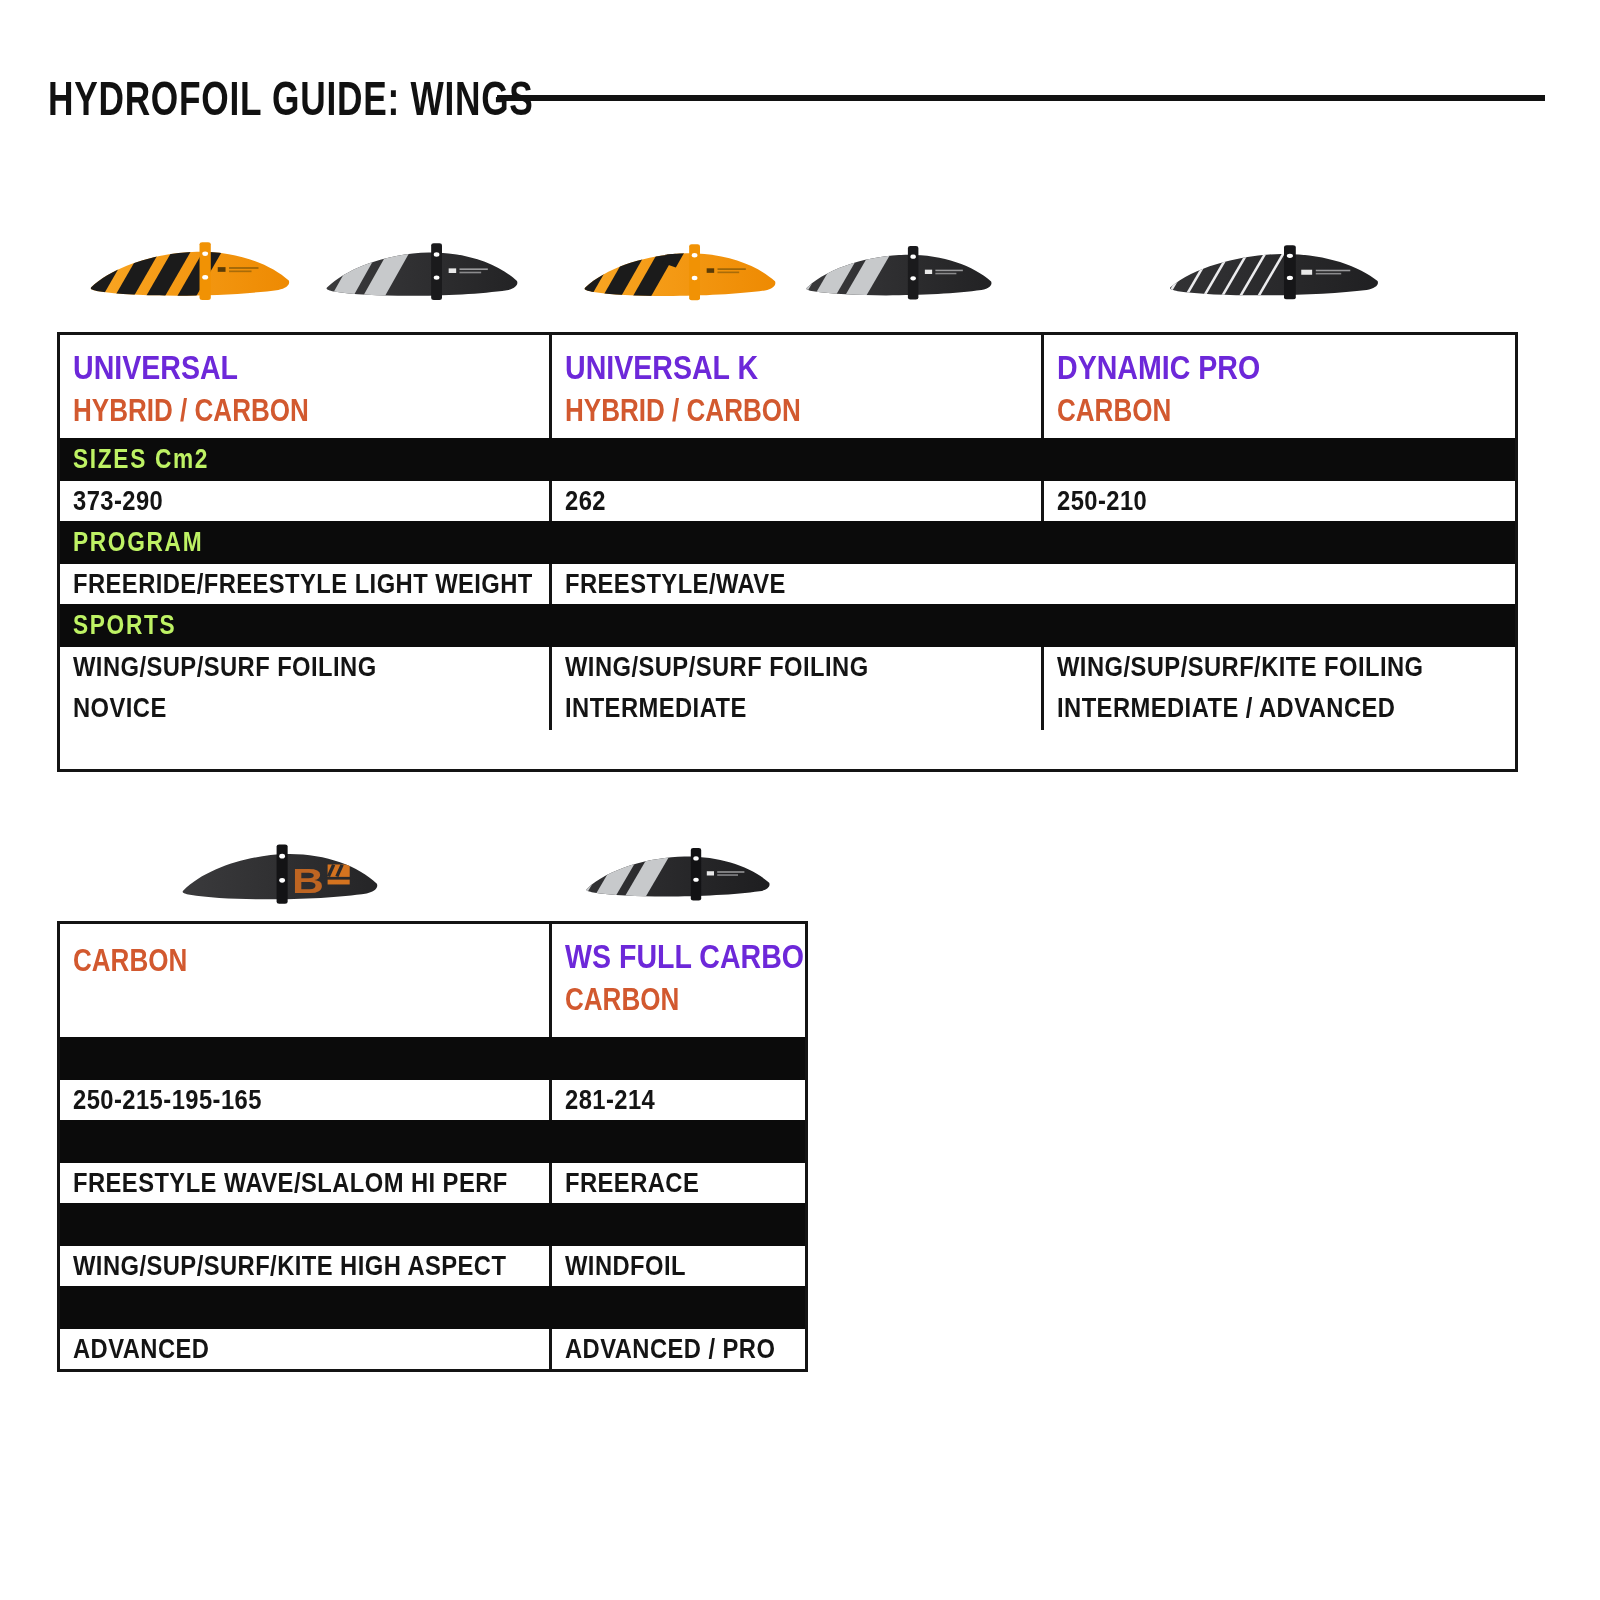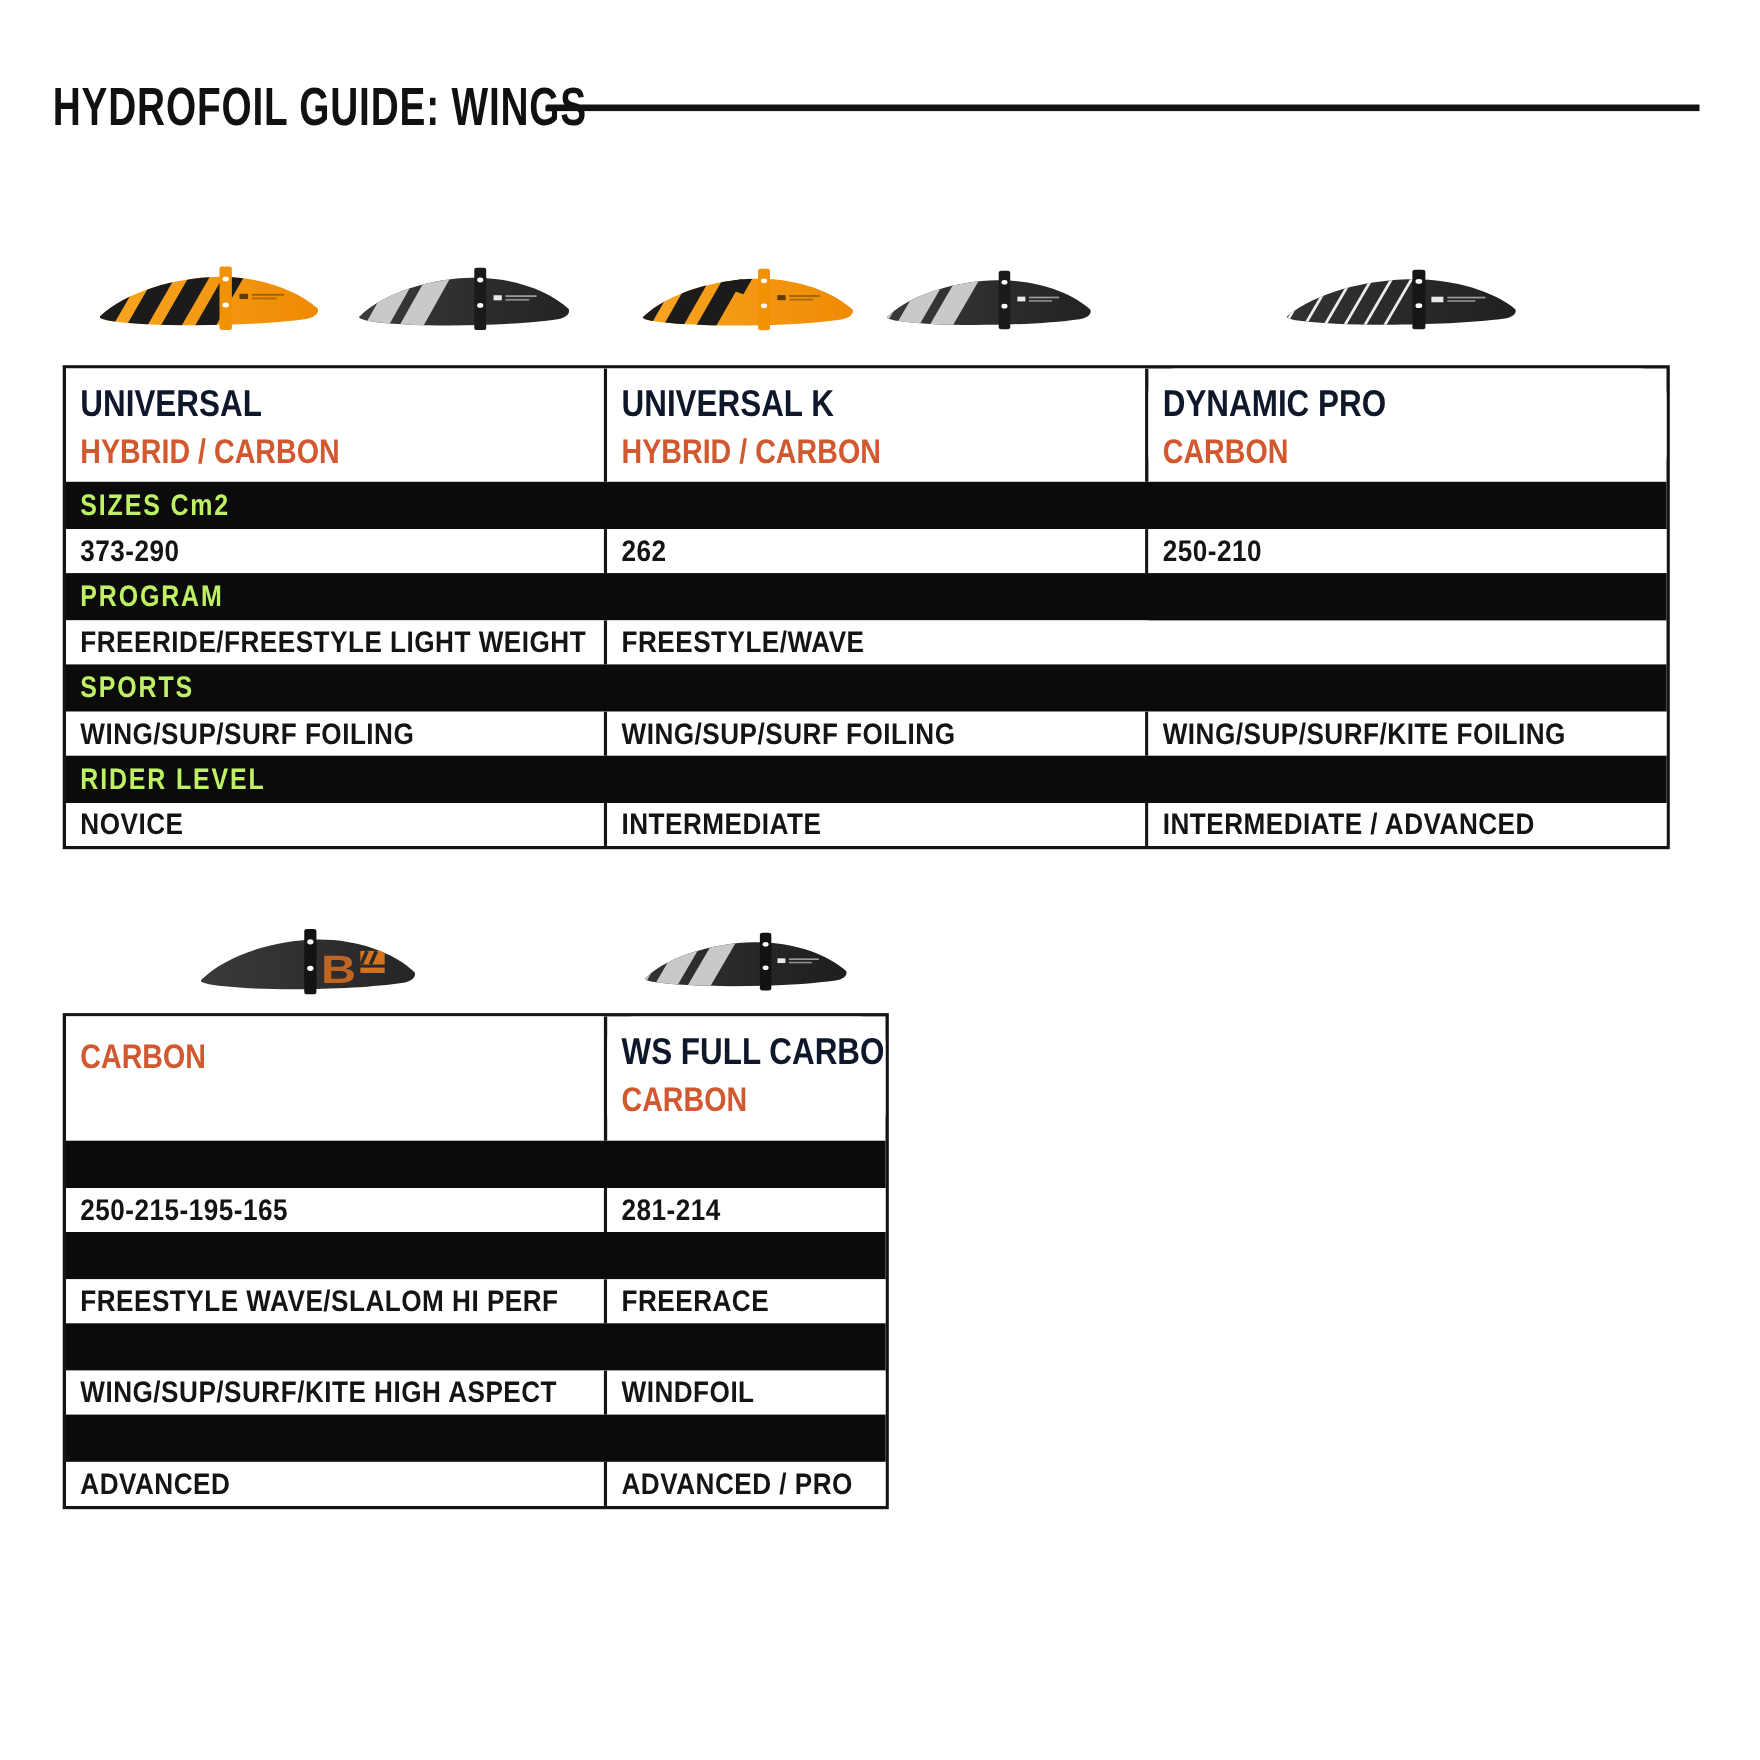--- a/index.html
+++ b/index.html
@@ -33,21 +33,21 @@
   #table2 {
     left:57px; top:921px; width:751px;
     grid-template-columns:492fr 253fr;
     grid-template-rows:113px 43px 40px 43px 40px 43px 40px 43px 40px;
   }
   .head-cell {
     border-right:3px solid #141414; box-sizing:border-box;
     padding:13px 6px 0 13px; background:#fff; overflow:hidden;
   }
   .head-cell.last { border-right:none;border-radius:24px; }
-  .prod-name  { font-size:34px; font-weight:bold; color:#0f172a; line-height:1.15; }
+  .prod-name  { font-size:34px; font-weight:bold; color:#6d28d9; line-height:1.15; }
   .prod-material { font-size:31px; font-weight:bold; color:#D2592F; line-height:1.15; margin-top:6px; }
   .label-bar {
     grid-column:1 / -1; background:#0b0b0b; box-sizing:border-box;
     display:flex; align-items:center; padding-left:13px; overflow:hidden;
   }
   .bar-label { font-size:27px; font-weight:bold; color:#bef264; letter-spacing:2px; }
   .value-cell {
     border-right:3px solid #141414; box-sizing:border-box; background:#fff;
     display:flex; align-items:center; padding-left:13px; overflow:hidden;
   }
@@ -243,23 +243,20 @@
     <div class="value-cell">
         <span class="cell-text"><span class="cond-tight">WING/SUP/SURF FOILING</span></span>
       </div>
     <div class="value-cell">
         <span class="cell-text"><span class="cond-tight">WING/SUP/SURF FOILING</span></span>
       </div>
     <div class="value-cell last">
         <span class="cell-text"><span class="cond-tight">WING/SUP/SURF/KITE FOILING</span></span>
       </div>
 
-    <div class="label-bar">
-      <span class="bar-label"><span class="cond">RIDER LEVEL</span></span>
-    </div>
     <div class="value-cell">
         <span class="cell-text"><span class="cond-tight">NOVICE</span></span>
       </div>
     <div class="value-cell">
         <span class="cell-text"><span class="cond-tight">INTERMEDIATE</span></span>
       </div>
     <div class="value-cell last">
         <span class="cell-text"><span class="cond-tight">INTERMEDIATE / ADVANCED</span></span>
       </div>
   </div>

